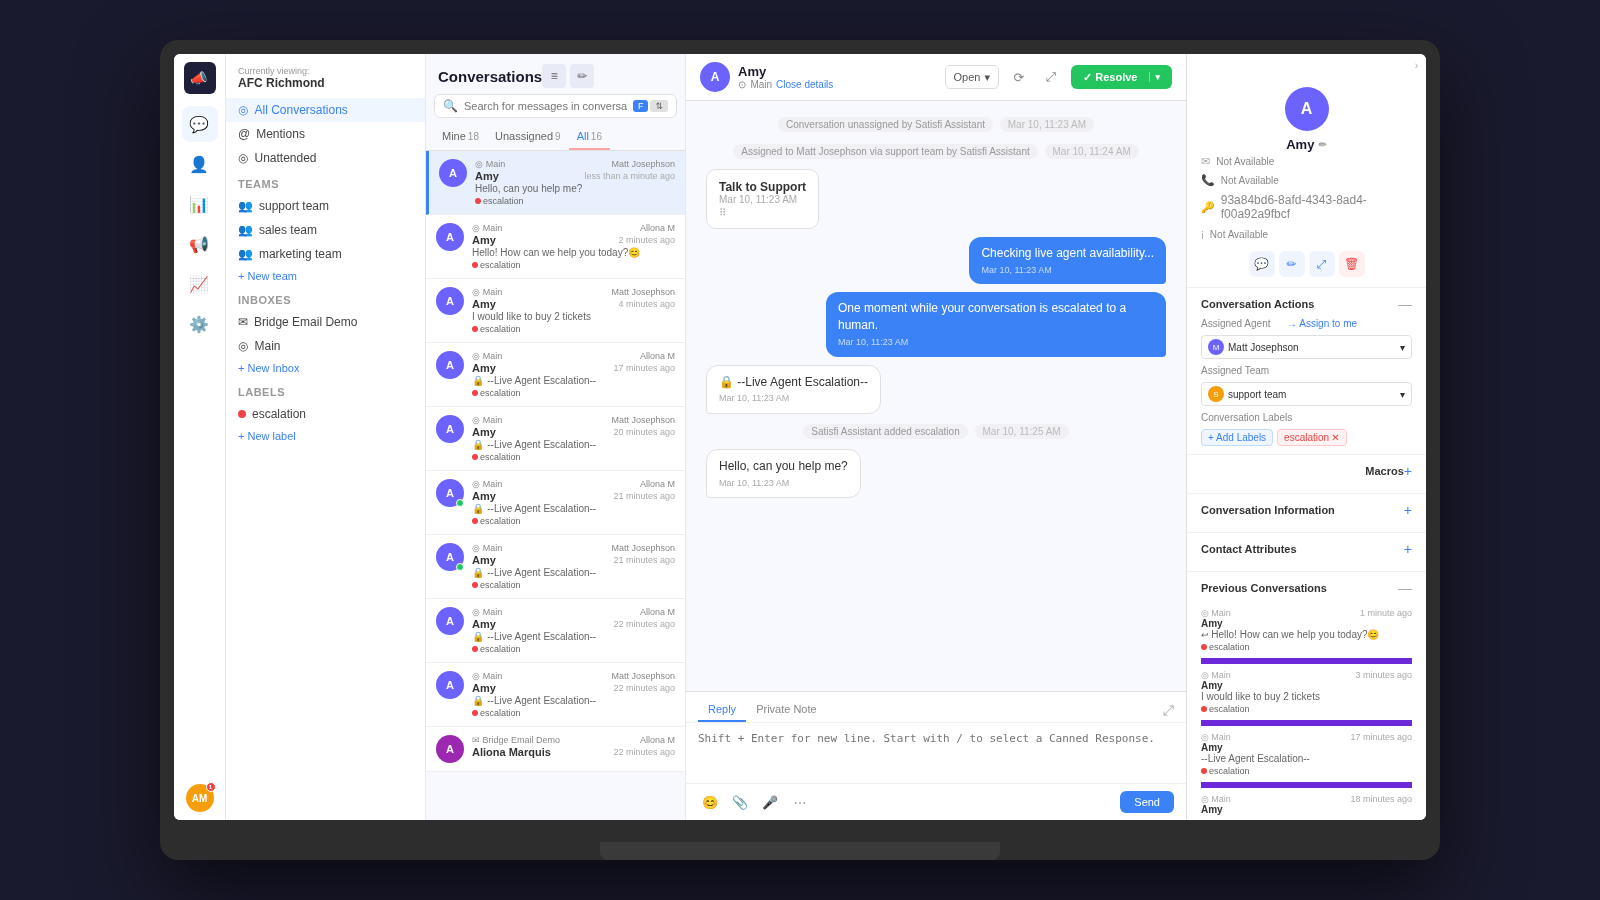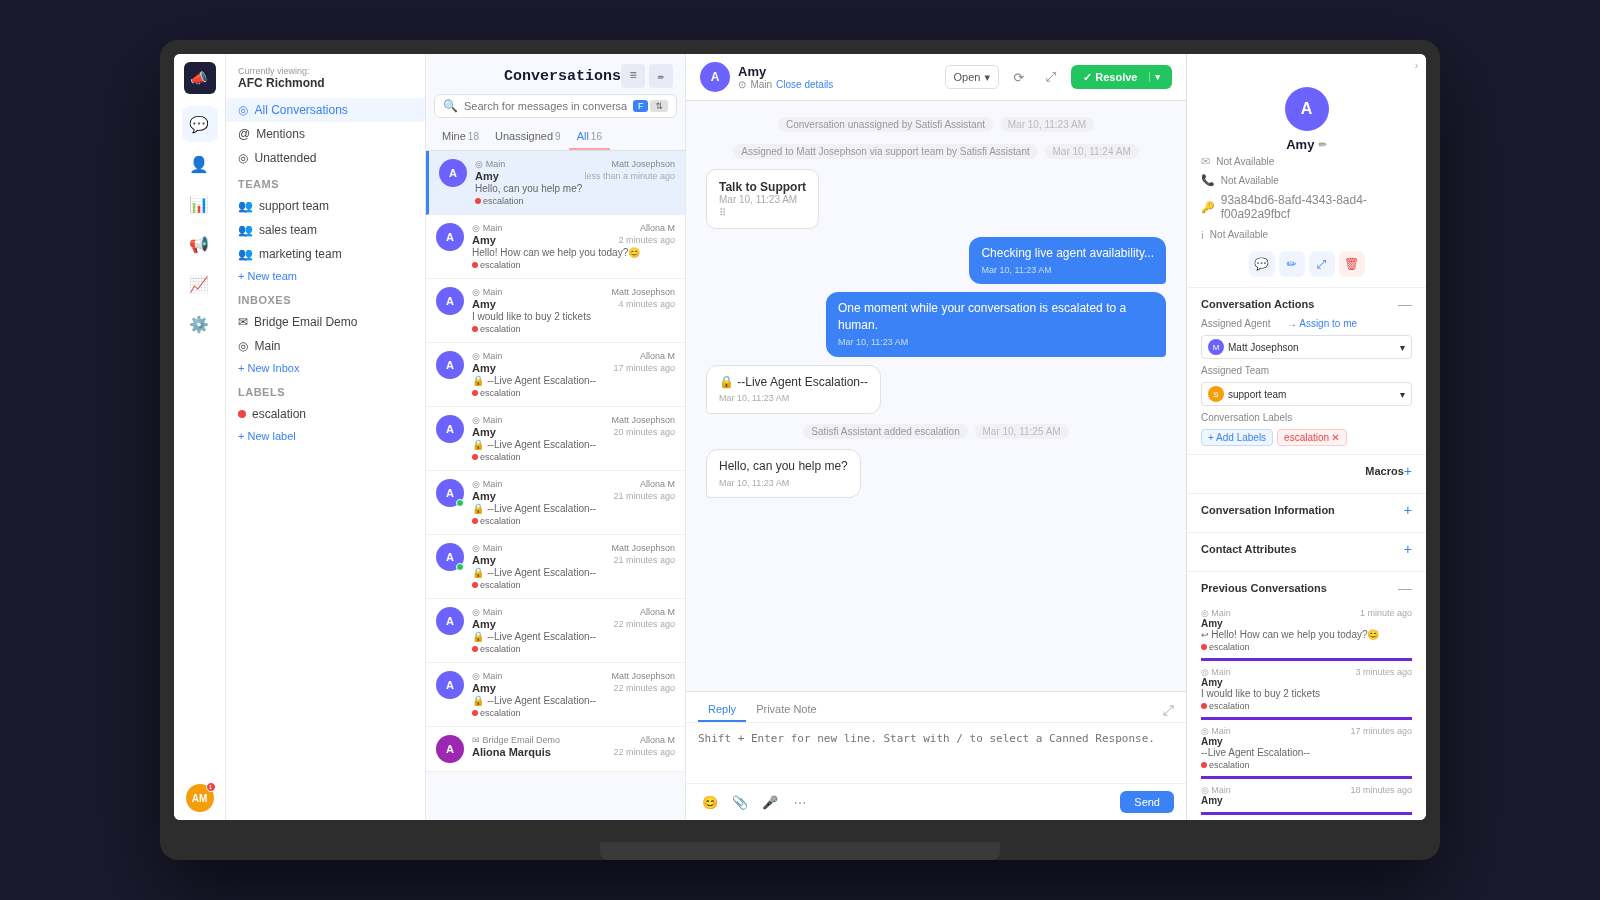--- a/index.html
+++ b/index.html
@@ -170,22 +170,21 @@
       background: #f8f9ff;
       border-right: 1px solid #e8e8e8;
       display: flex;
       flex-direction: column;
       flex-shrink: 0;
     }
     .conv-header {
       padding: 10px 12px 6px;
       display: flex;
       align-items: center;
-      justify-content: flex-end;
-      font-family: Liberation Mono, monospace;
+      justify-content: flex-start;
     }
     .conv-title {
       font-size: 15px;
       font-weight: 600;
       color: #1a1a2e;
     }
     .conv-header-icons {
       display: flex;
       gap: 4px;
       align-items: center;
@@ -675,21 +674,21 @@
       border-radius: 4px;
       padding: 2px 6px;
     }
     .macros-section {
       display: flex;
       justify-content: flex-end;
       align-items: center;
     }
     .prev-conv-item {
       padding: 6px 0;
-      border-bottom: 3px solid #6d28d9;
+      border-bottom: 6px solid #6d28d9;
     }
     .prev-conv-inbox {
       font-size: 9px;
       color: #aaa;
     }
     .prev-conv-name {
       font-size: 10px;
       font-weight: 600;
       color: #333;
     }

